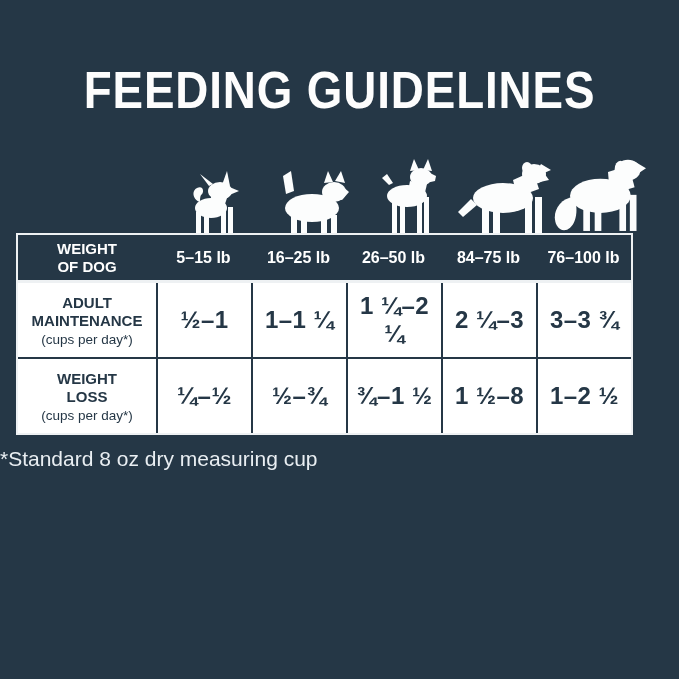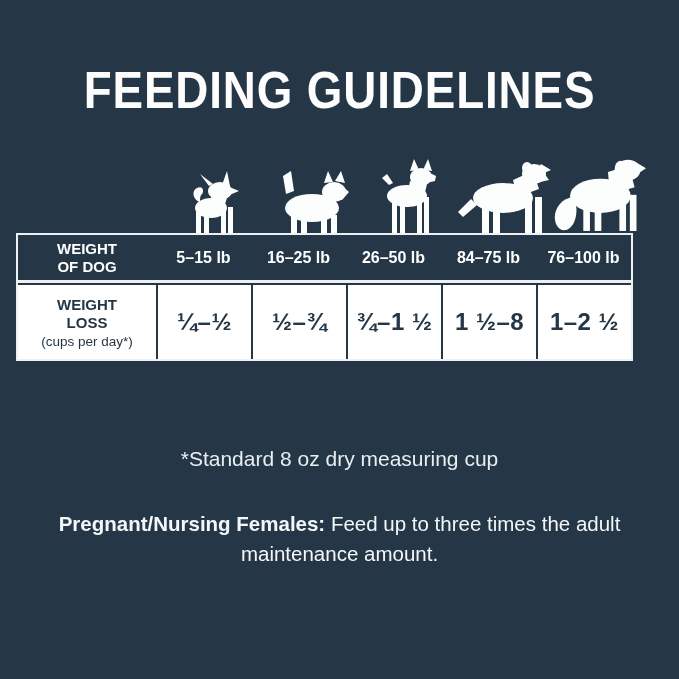--- a/index.html
+++ b/index.html
@@ -45,21 +45,21 @@
     background:#ffffff;color:#253746;
     height:74px;vertical-align:middle;text-align:center;padding:0;
   }
   .feed-table tbody td{border-left:2px solid #253746;}
   .feed-table tbody tr.r2 th,.feed-table tbody tr.r2 td{border-top:2px solid #253746;}
   .row-title{font-weight:bold;font-size:15px;line-height:1.2;white-space:pre-line;}
   .row-sub{font-weight:normal;font-size:13.5px;margin-top:2px;}
   .val{font-size:24px;font-weight:bold;letter-spacing:0.5px;}
   .footnote{
     position:absolute;top:447px;left:0;width:679px;
-    text-align:center;font-size:21px;color:#e9eef2;
+    text-align:left;font-size:21px;color:#e9eef2;
   }
   .notes{
     position:absolute;top:509px;left:39px;width:601px;
     text-align:center;font-size:20.5px;line-height:30px;color:#f3f7f9;
   }
   .notes p{margin:0;}
 </style>
 </head>
 <body>
 
@@ -154,32 +154,43 @@
       <th class="corner">WEIGHT
 OF DOG</th>
       <th class="col-h">5–15 lb</th>
       <th class="col-h">16–25 lb</th>
       <th class="col-h">26–50 lb</th>
       <th class="col-h">84–75 lb</th>
       <th class="col-h">76–100 lb</th>
     </tr>
   </thead>
   <tbody>
+    <tr class="r1">
+      <th>
+        <div class="row-title">ADULT
+MAINTENANCE</div>
+        <div class="row-sub">(cups per day*)</div>
+      </th>
+      <td class="val">½–1</td>
+      <td class="val">1–1 ¼</td>
+      <td class="val">1 ¼–2 ¼</td>
+      <td class="val">2 ¼–3</td>
+      <td class="val">3–3 ¾</td>
+    </tr>
     <tr class="r2">
       <th>
         <div class="row-title">WEIGHT
 LOSS</div>
         <div class="row-sub">(cups per day*)</div>
       </th>
       <td class="val">¼–½</td>
       <td class="val">½–¾</td>
       <td class="val">¾–1 ½</td>
       <td class="val">1 ½–8</td>
       <td class="val">1–2 ½</td>
     </tr>
   </tbody>
 </table>
 
 <div class="footnote">*Standard 8 oz dry measuring cup</div>
 
 <div class="notes">
-  <p><b>Pregnant/Nursing Females:</b><span> Feed up to three times the adult maintenance amount.</span></p>
 </div>
 
 </body></html>

